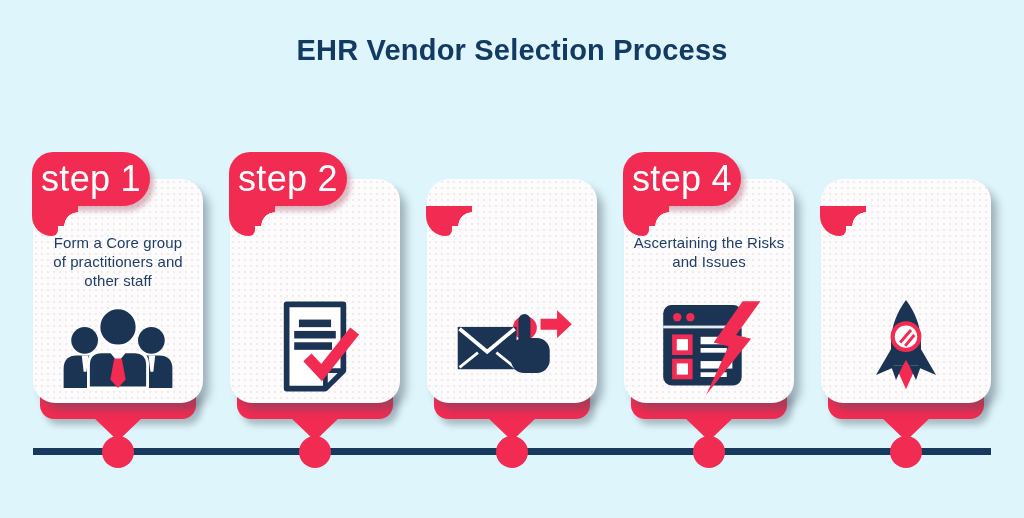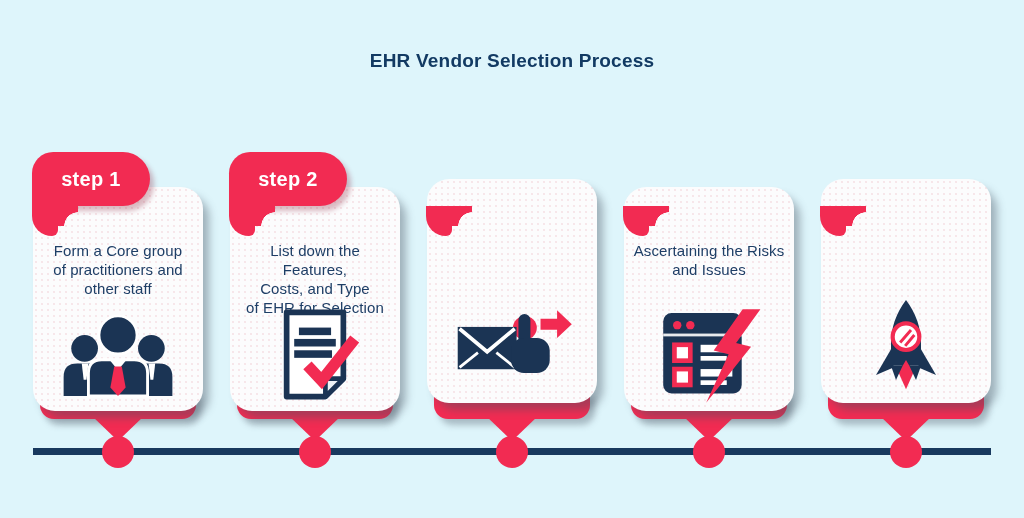--- a/index.html
+++ b/index.html
@@ -9,53 +9,53 @@
     --text:#1e3e66;
     --card:#fcfcfd;
   }
   html,body{margin:0;padding:0;}
   .stage{
     position:relative;width:1024px;height:518px;overflow:hidden;
     background:var(--bg);
     font-family:"Liberation Sans",sans-serif;
   }
   .title{
-    position:absolute;top:50px;left:0;width:100%;margin:0;
-    text-align:center;font-size:19px;font-weight:700;color:#123a63;letter-spacing:.2px;
+    position:absolute;top:34px;left:0;width:100%;margin:0;
+    text-align:center;font-size:29px;font-weight:700;color:#123a63;letter-spacing:.2px;
   }
   .timeline-line{
     position:absolute;left:33px;top:448px;width:958px;height:7px;
     background:#18395e;z-index:1;
   }
   .cards{
     position:absolute;left:33px;right:33px;top:179px;
     display:flex;justify-content:space-between;z-index:2;
   }
   .step{position:relative;width:170px;height:224px;}
   .card{
     position:relative;z-index:1;height:224px;border-radius:22px;
     background-color:var(--card);
     background-image:radial-gradient(rgba(220,130,150,0.18) 1px, transparent 1.3px);
     background-size:6px 6px;
     box-shadow:7px 8px 8px -1px rgba(70,80,95,.42);
   }
   .card-text{
-    margin:8px;padding-top:54px;
+    margin:0;padding-top:54px;
     font-size:15px;font-weight:500;line-height:1.27;letter-spacing:.1px;
     color:var(--text);text-align:center;white-space:pre-line;
   }
   .icon-wrap{
     position:absolute;left:0;right:0;bottom:8px;
     display:flex;justify-content:center;align-items:flex-end;
   }
   .badge-pill{
     position:absolute;top:-27px;left:-1px;width:118px;height:54px;z-index:5;
     background:var(--pink);border-radius:22px 28px 28px 0;
     display:flex;align-items:center;justify-content:center;
-    color:#fff;font-size:20px;font-weight:700;letter-spacing:.3px;
+    color:#fff;font-size:36px;font-weight:400;letter-spacing:.3px;
     box-shadow:4px 5px 5px rgba(140,30,55,.30);
   }
   .badge-tail{
     position:absolute;top:27px;left:-1px;width:26px;height:30px;z-index:5;
     background:var(--pink);border-radius:0 0 6px 20px;
   }
   .badge-fillet{
     position:absolute;top:27px;left:25px;width:20px;height:20px;z-index:5;
     background:radial-gradient(circle at 100% 100%, rgba(0,0,0,0) 13.5px, var(--pink) 14px);
   }
@@ -110,23 +110,20 @@
       <div class="badge-pill">step 1</div>
       <div class="badge-tail"></div>
       <div class="badge-fillet"></div>
     </div>
 
     <div class="step">
       <div class="footer"></div>
       <div class="pointer"></div>
       <div class="dot"></div>
       <div class="card">
-        <p class="card-text">List down the Features,
-Costs, and Type
-of EHR for Selection</p>
         <div class="icon-wrap">
           <svg width="104" height="96" viewBox="0 0 110 100">
             <path d="M25 5 H85 V75 L66 94 H25 Z" fill="#fff" stroke="var(--navy)" stroke-width="6" stroke-linejoin="round"></path>
             <path d="M66 94 V75 H85 Z" fill="#eef2f6" stroke="var(--navy)" stroke-width="5" stroke-linejoin="round"></path>
             <rect x="38" y="21" width="34" height="8" fill="var(--navy)"></rect>
             <rect x="33" y="33" width="44" height="8" fill="var(--navy)"></rect>
             <rect x="33" y="45" width="40" height="8" fill="var(--navy)"></rect>
             <path d="M47 61 L62 77 L97 33" fill="none" stroke="var(--pink)" stroke-width="12"></path>
           </svg>
         </div>
@@ -173,20 +170,21 @@
             <rect x="52" y="38" width="34" height="8" fill="#fff"></rect>
             <rect x="52" y="50" width="28" height="5" fill="#fff"></rect>
             <rect x="52" y="64" width="34" height="8" fill="#fff"></rect>
             <rect x="52" y="76" width="28" height="5" fill="#fff"></rect>
             <rect x="24" y="38" width="17" height="17" fill="#fff" stroke="var(--pink)" stroke-width="5"></rect>
             <rect x="24" y="64" width="17" height="17" fill="#fff" stroke="var(--pink)" stroke-width="5"></rect>
             <path d="M97 0 L66 44 L82 48 L58 100 L106 40 L90 36 L116 0 Z" fill="var(--pink)"></path>
           </svg>
         </div>
       </div>
+      <div class="badge-pill">step 4</div>
       <div class="badge-tail"></div>
       <div class="badge-fillet"></div>
     </div>
 
     <div class="step">
       <div class="footer"></div>
       <div class="pointer"></div>
       <div class="dot"></div>
       <div class="card">
         <div class="icon-wrap">

